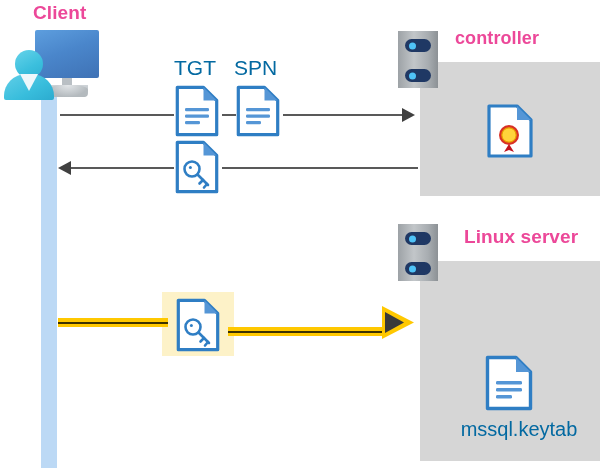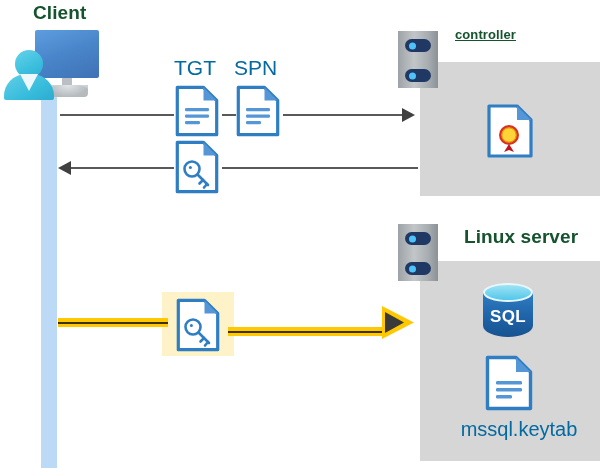--- a/index.html
+++ b/index.html
@@ -8,21 +8,21 @@
     font-family:"Liberation Sans", sans-serif;
     -webkit-font-smoothing:antialiased;
   }
   .stage{position:absolute;left:0;top:0;width:600px;height:468px;}
 
   
   .abs{position:absolute;}
 
   
   .title-bold{
-    font-weight:bold;color:#14532d;letter-spacing:.1px;
+    font-weight:bold;color:#ec4899;letter-spacing:.1px;
     line-height:1.12;
   }
   .label-plain{color:#0369a1;}
 
   
   .lifeline{
     background:#bcd9f5;
   }
 
   
@@ -137,46 +137,41 @@
 
   <div class="abs title-bold" style="left:33px;top:2px;font-size:19px;">Client</div>
 
   <div class="abs panel" style="left:420px;top:62px;width:180px;height:134px;"></div>
 
   <div class="abs srv" style="left:398px;top:31px;width:40px;height:57px;">
     <div class="abs srv-bar" style="left:7px;top:8px;width:26px;height:13px;"></div>
     <div class="abs srv-bar" style="left:7px;top:25px;width:26px;height:13px;"></div>
   </div>
 
-  <div class="abs title-bold" style="left:455px;top:28px;font-size:13px;text-decoration:underline;">controller</div>
+  <div class="abs title-bold" style="left:455px;top:28px;font-size:18px;">controller</div>
 
   <div class="doc" style="left:487px;top:104px;">
     <svg width="46" height="54" viewBox="0 0 46 54">
       <path d="M2 2 H30 L44 16 V52 H2 Z" fill="#ffffff" stroke="#2f7ec4" stroke-width="3.2" stroke-linejoin="round"></path>
       <path d="M30 2 L44 16 H30 Z" fill="#5596d6"></path>
       <path d="M22 40 l-5 8 5-2 5 2 z" fill="#c1121f"></path>
       <circle cx="22" cy="31" r="10" fill="#d93025"></circle>
       <circle cx="22" cy="31" r="7.2" fill="#ffd43b" stroke="#e8a000" stroke-width="1.2"></circle>
     </svg>
   </div>
 
   <div class="abs panel" style="left:420px;top:261px;width:180px;height:200px;"></div>
 
   <div class="abs srv" style="left:398px;top:224px;width:40px;height:57px;">
     <div class="abs srv-bar" style="left:7px;top:8px;width:26px;height:13px;"></div>
     <div class="abs srv-bar" style="left:7px;top:25px;width:26px;height:13px;"></div>
   </div>
 
   <div class="abs title-bold" style="left:464px;top:226px;font-size:19px;">Linux server</div>
 
-  <div class="abs" style="left:481px;top:283px;width:54px;height:56px;">
-    <div class="abs db-body" style="left:2px;top:9px;width:50px;height:45px;"></div>
-    <div class="abs db-top" style="left:2px;top:0px;width:50px;height:19px;"></div>
-    <div class="abs db-text" style="left:2px;top:24px;width:50px;font-size:17px;">SQL</div>
-  </div>
 
   <div class="doc" style="left:485px;top:355px;">
     <svg width="48" height="56" viewBox="0 0 48 56">
       <path d="M2.5 2.5 H31 L45.5 17 V53.5 H2.5 Z" fill="#ffffff" stroke="#2f7ec4" stroke-width="3.4" stroke-linejoin="round"></path>
       <path d="M31 2.5 L45.5 17 H31 Z" fill="#5596d6"></path>
       <rect x="11" y="26" width="26" height="3.6" rx="1.4" fill="#5596d6"></rect>
       <rect x="11" y="33" width="26" height="3.6" rx="1.4" fill="#5596d6"></rect>
       <rect x="11" y="40" width="16" height="3.6" rx="1.4" fill="#5596d6"></rect>
     </svg>
   </div>

